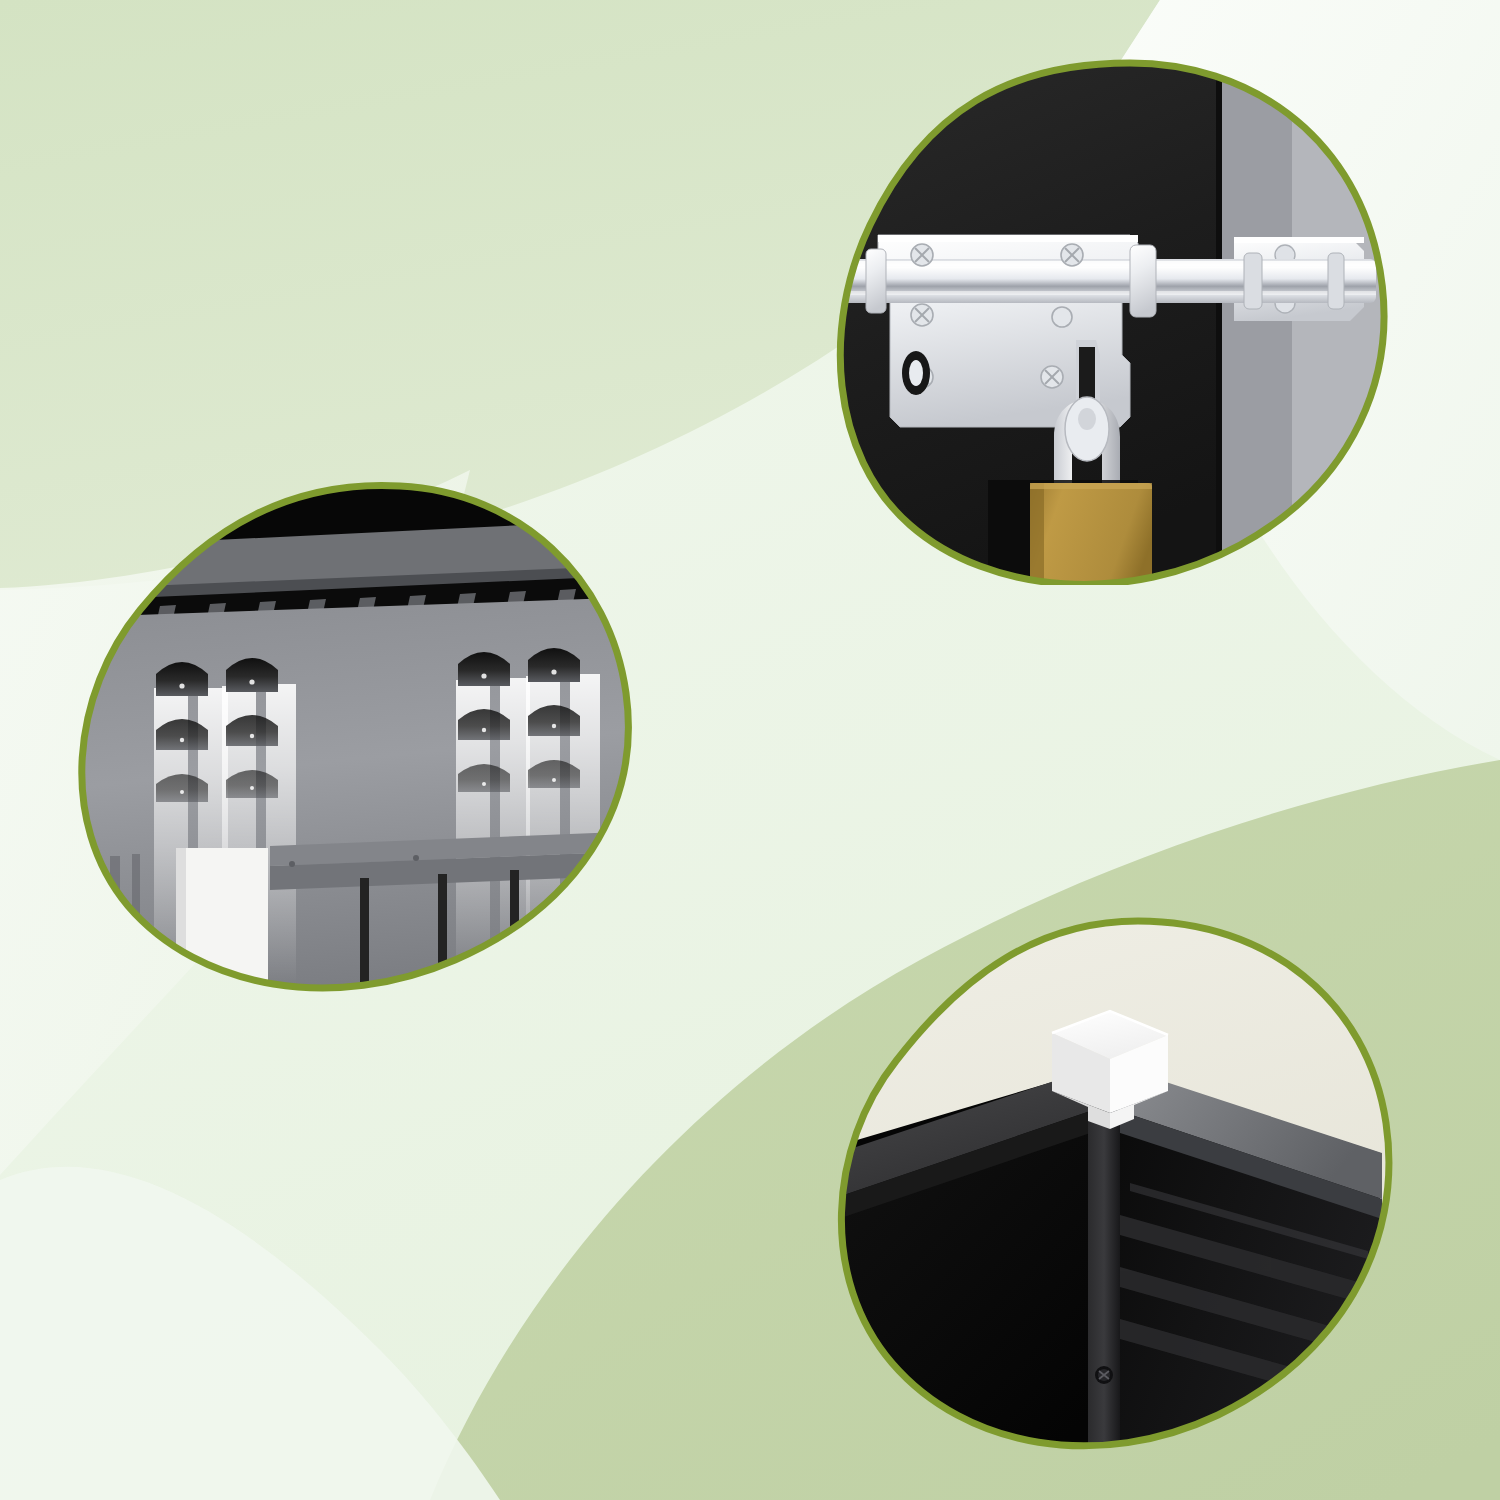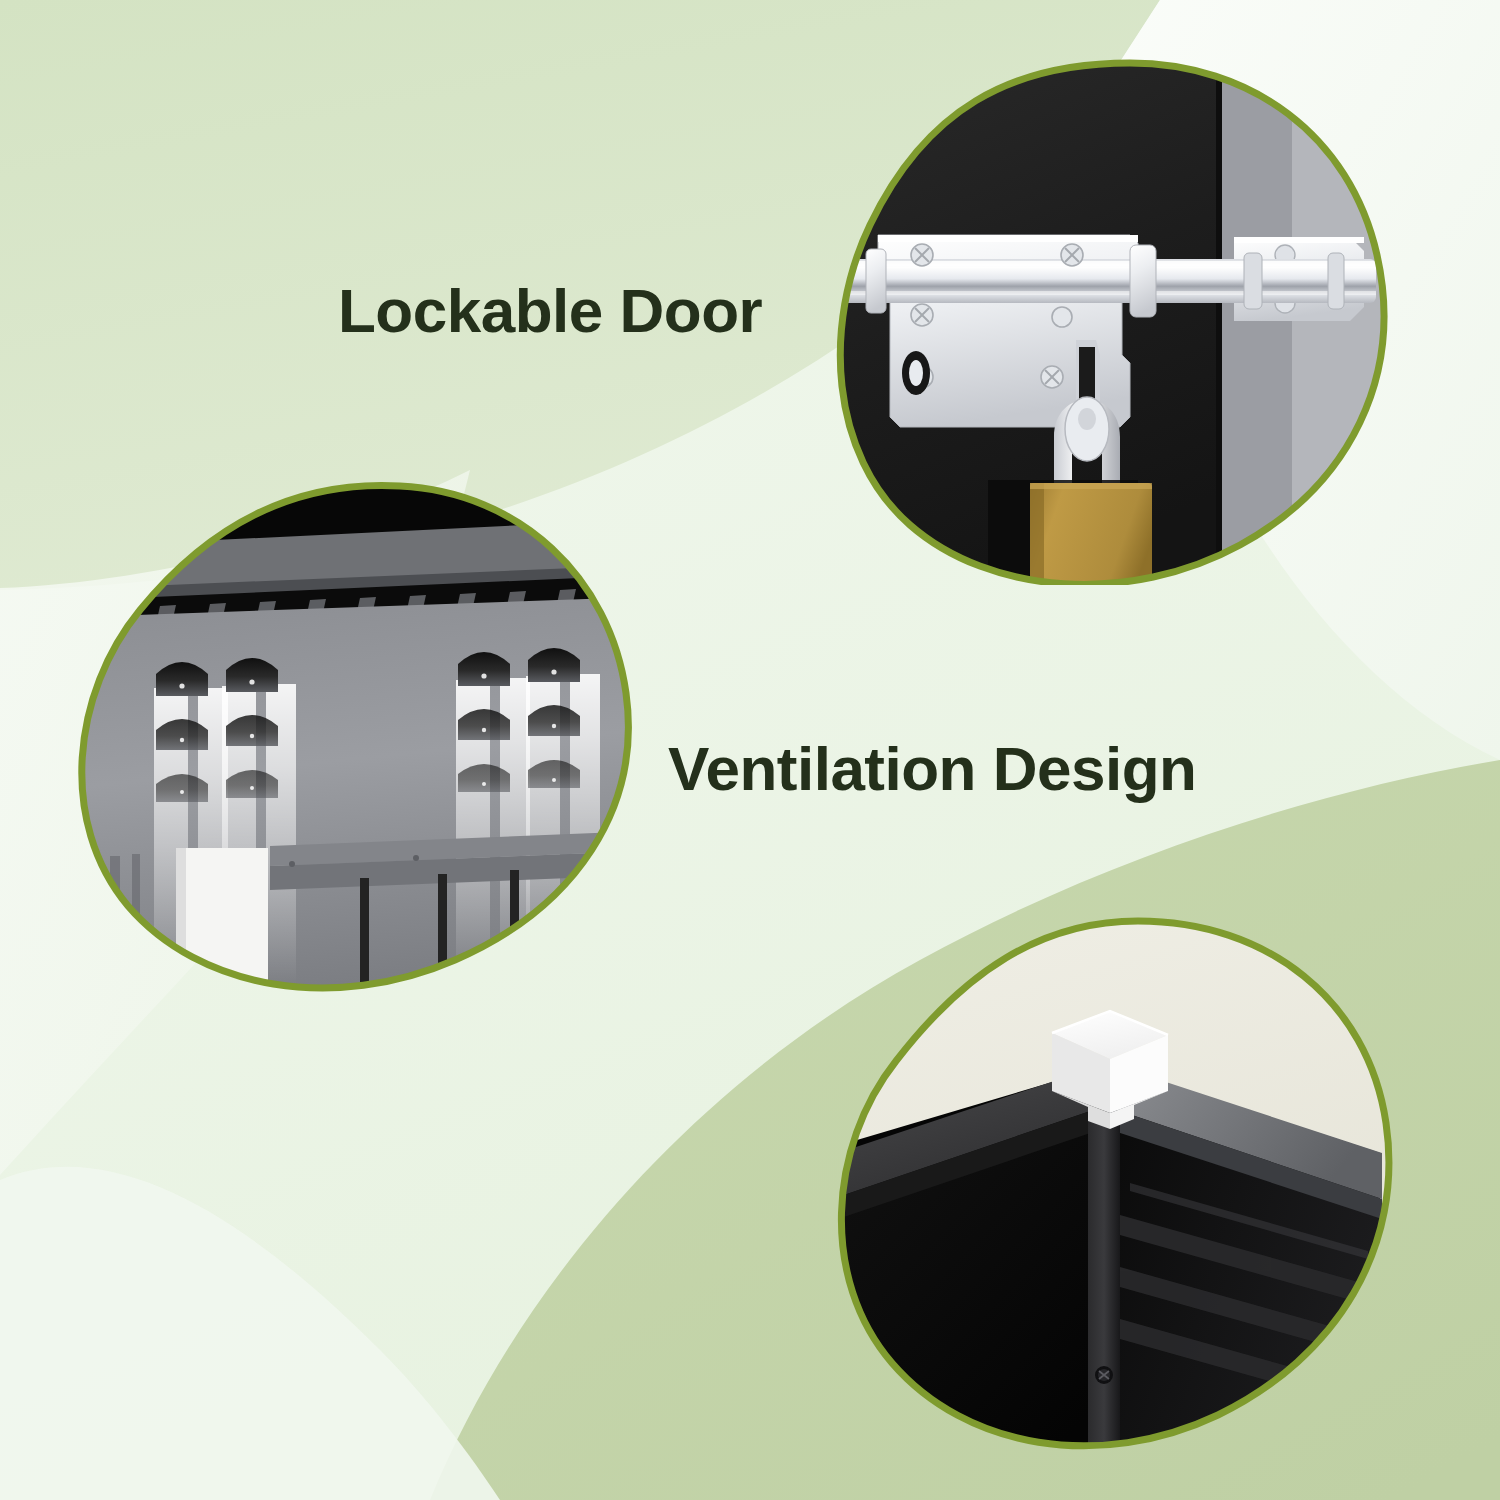--- a/index.html
+++ b/index.html
@@ -385,18 +385,16 @@
 
           <path d="M232,118 L290,96 L348,120" fill="none" stroke="#ffffff" stroke-width="2.5"></path>
         </g>
       </g>
 
       <path d="M318,6 C448,6 548,86 566,208 C584,330 518,442 398,500
                C280,556 146,534 72,448 C0,364 8,232 76,146 C144,58 220,6 318,6 Z" fill="none" stroke="#7f9b2e" stroke-width="7"></path>
     </svg>
   </div>
 
-  <div class="label" id="label-lockable">Lockable Door</div>
-
-  <div class="label" id="label-ventilation">Ventilation Design</div>
+
 
 
 </div>
 
 </body></html>

